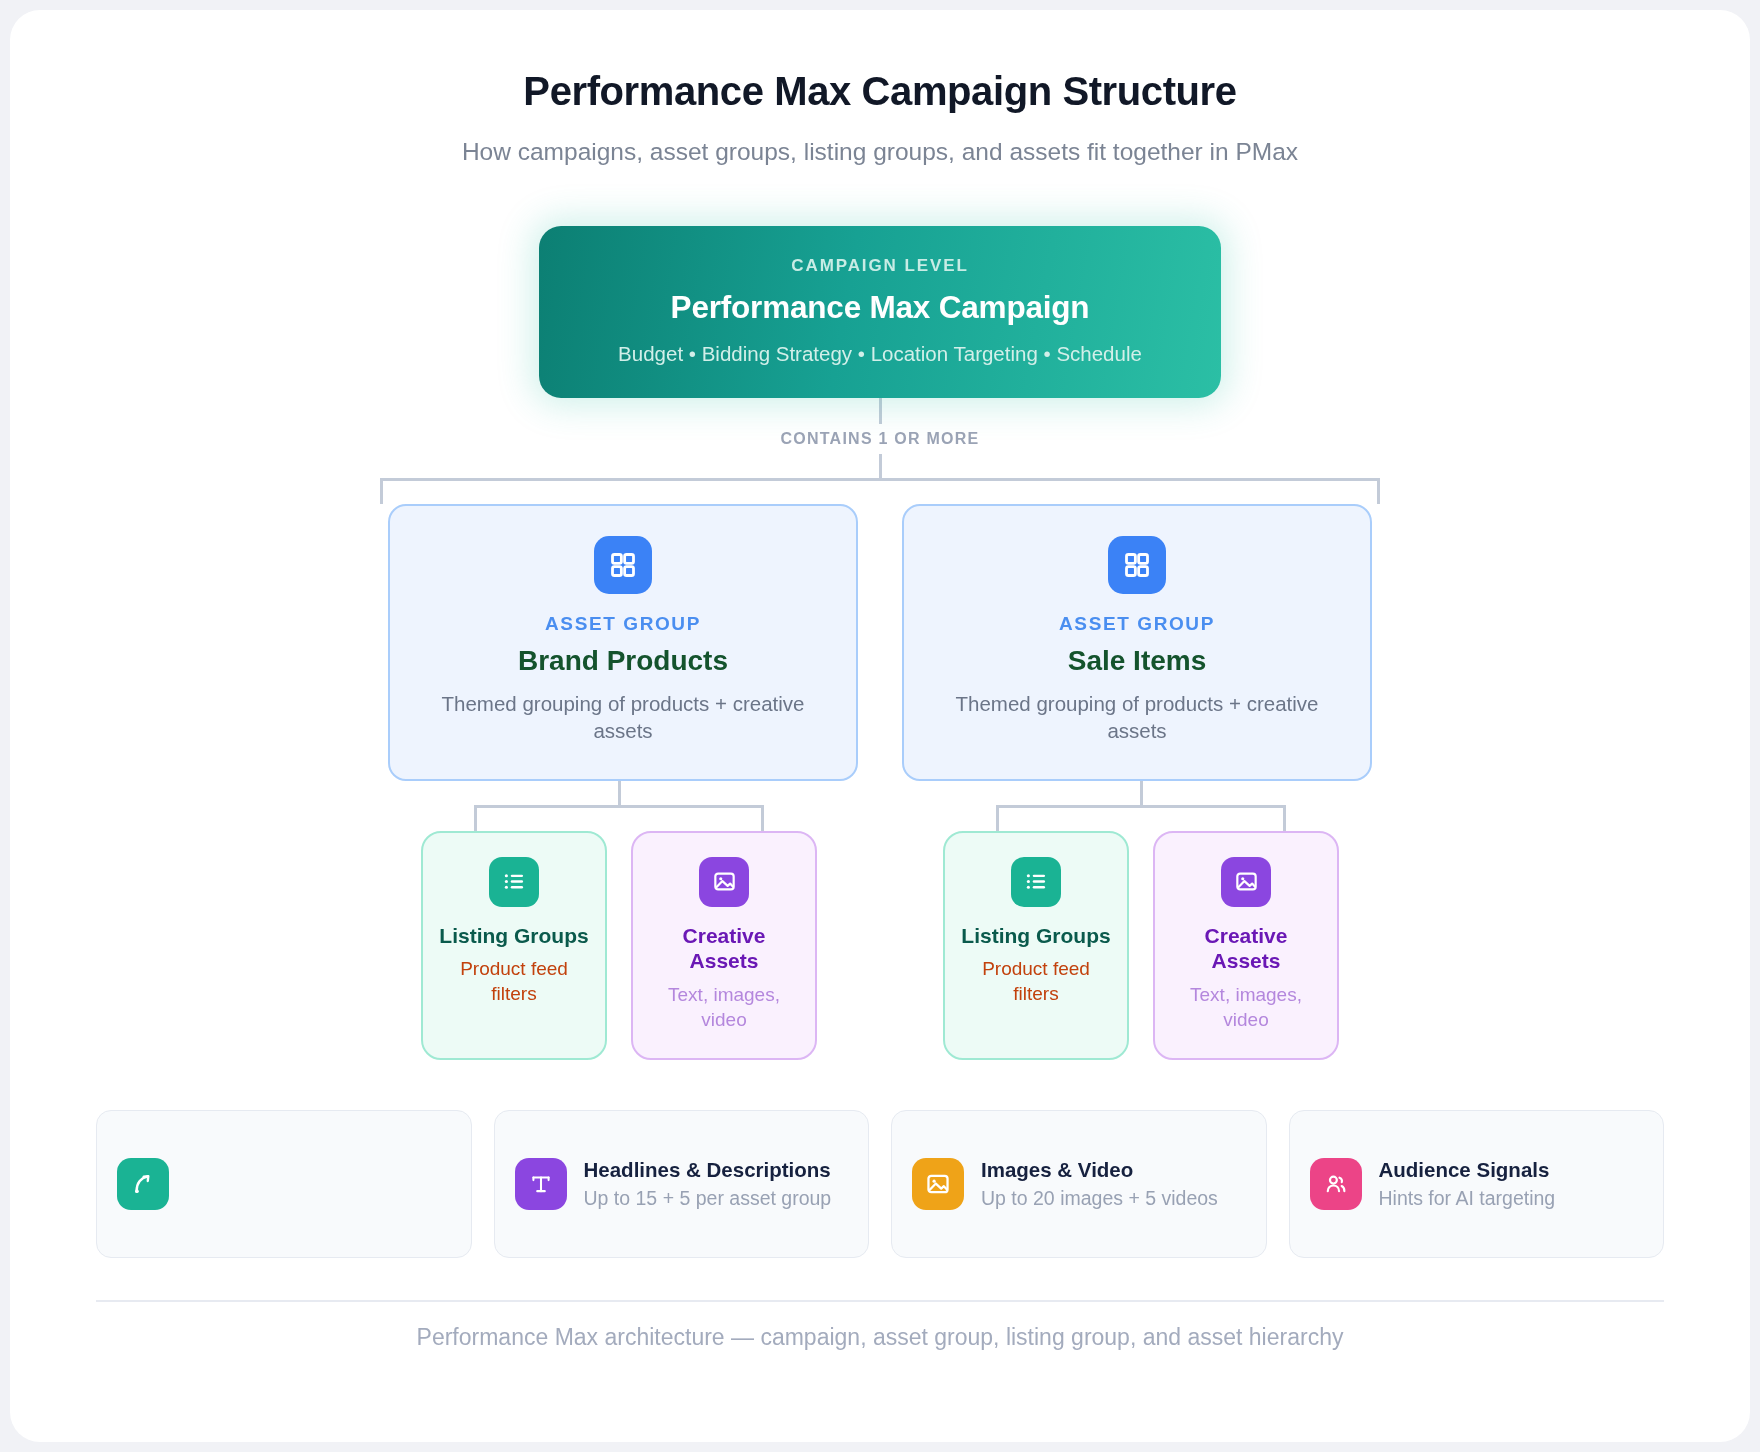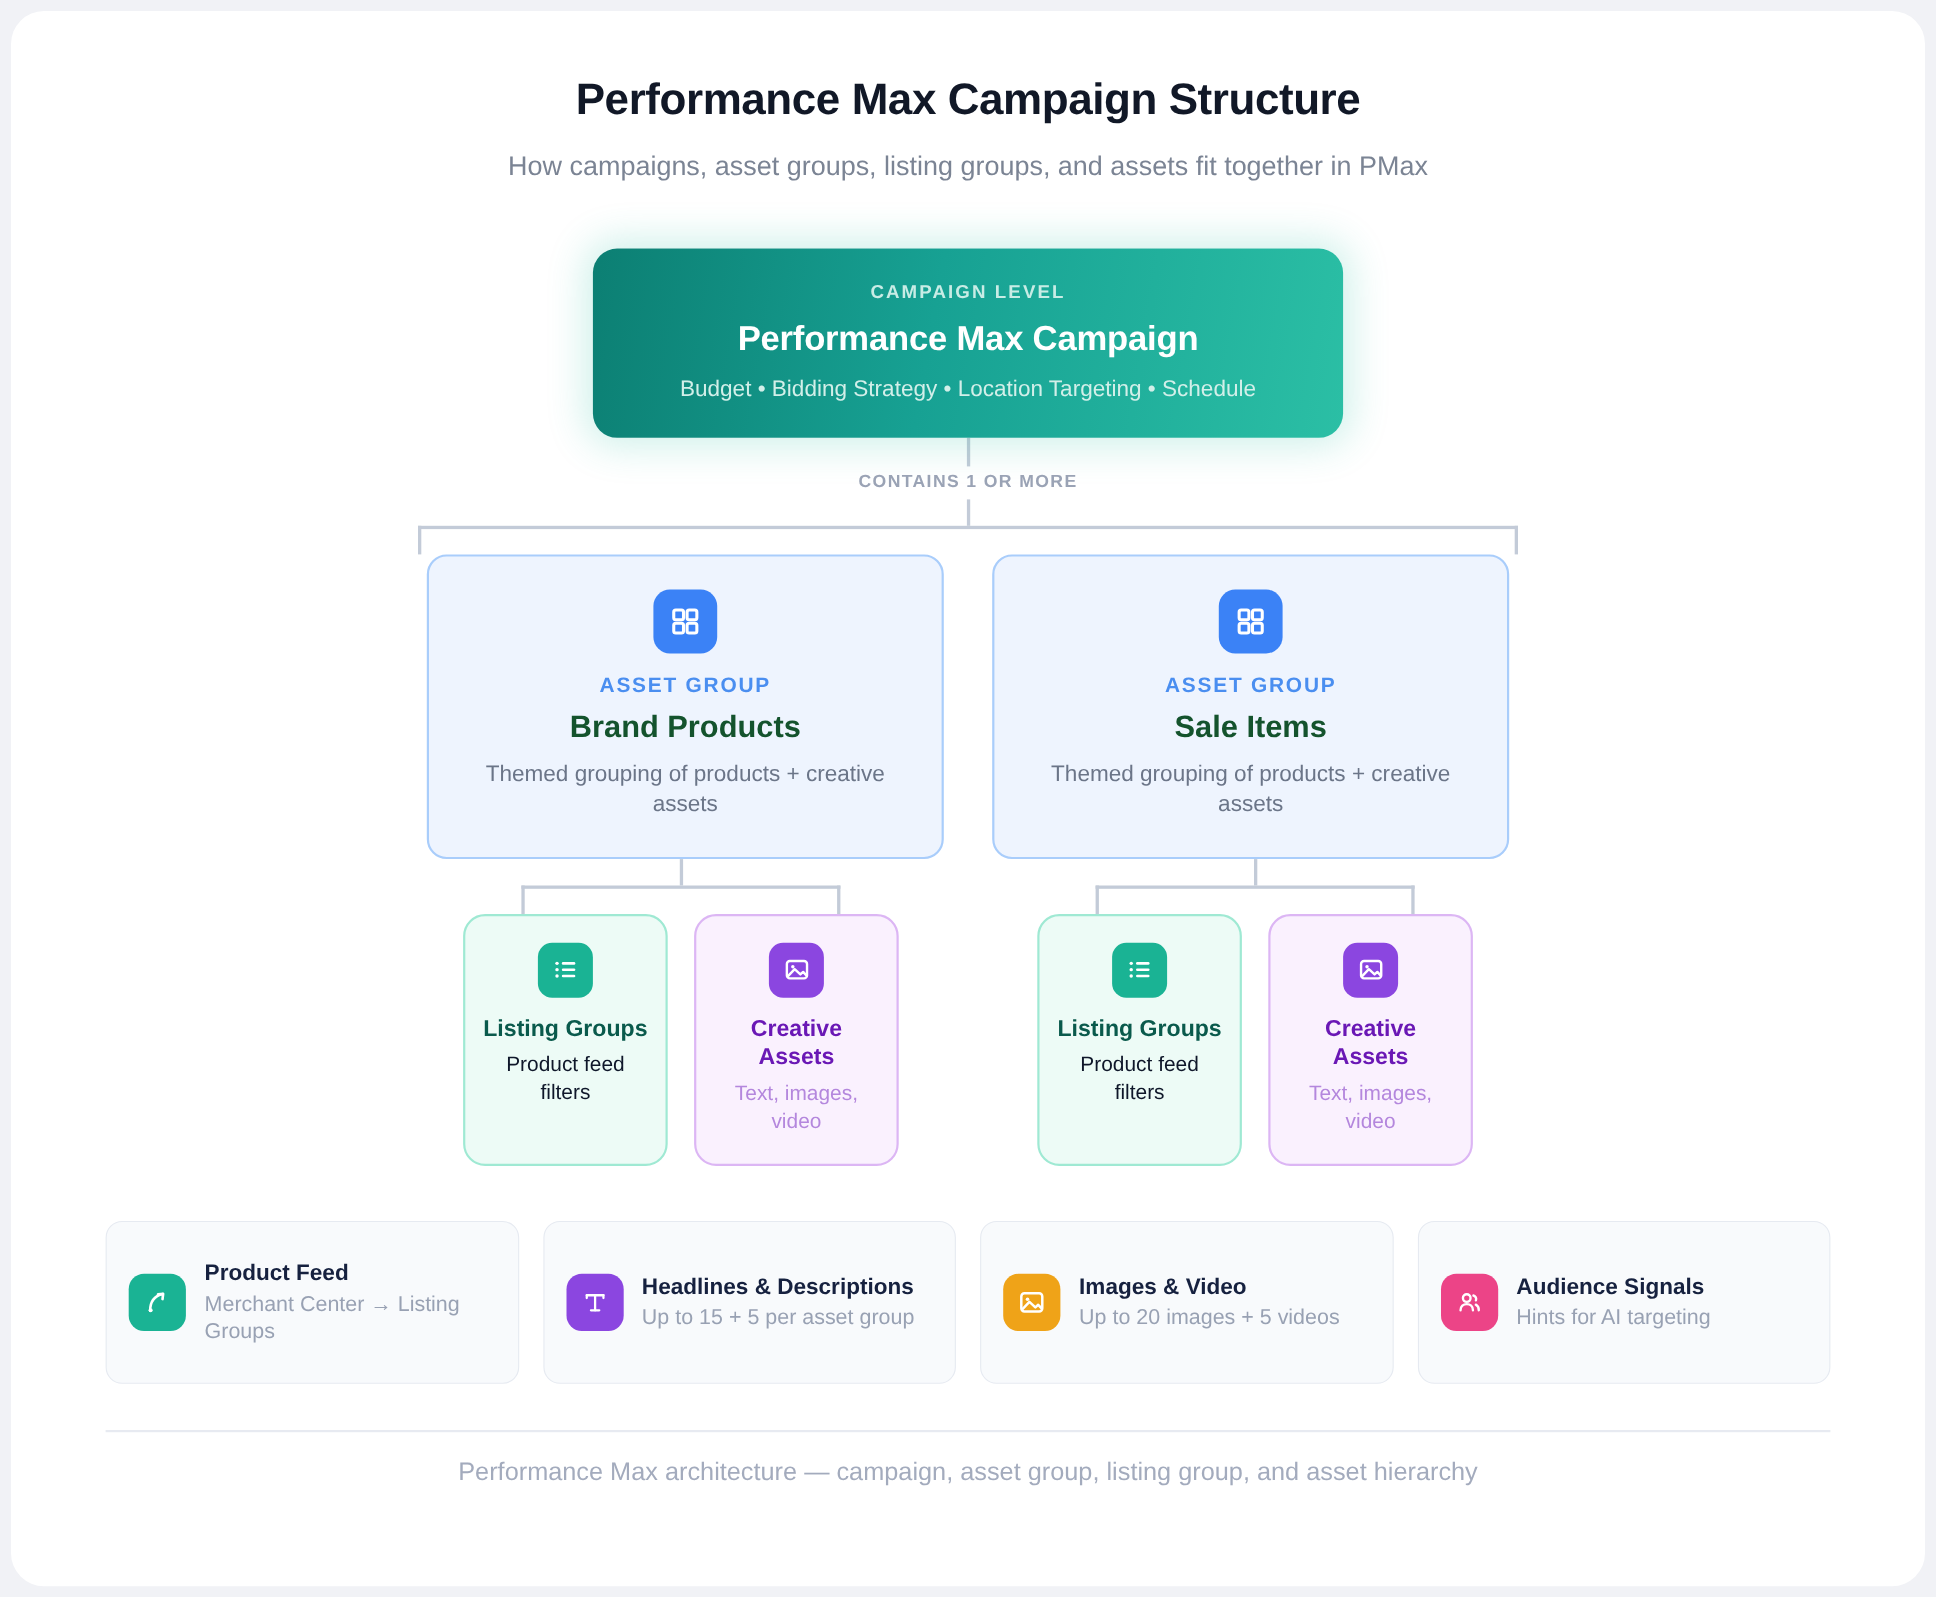--- a/index.html
+++ b/index.html
@@ -129,21 +129,21 @@
     border-radius: 20px;
     padding: 24px 14px 26px 14px;
     text-align: center;
   }
   .child.listing { background: #edfbf6; border: 2px solid #9fe9d3; }
   .child.creative { background: #faf1fe; border: 2px solid #dcb6f4; }
   .child-title { font-size: 21px; font-weight: bold; line-height: 1.22; }
   .child.listing .child-title { color: #0a5a4c; }
   .child.creative .child-title { color: #6a18b5; }
   .child-desc { font-size: 19px; margin-top: 9px; line-height: 1.3; }
-  .child.listing .child-desc { color: #0f172a; }
+  .child.listing .child-desc { color: #c2410c; }
   .child.creative .child-desc { color: #b487dd; }
 
   
   .legend {
     display: flex; gap: 22px; margin-top: 50px;
   }
   .legend-card {
     flex: 1;
     background: #f8fafc;
     border: 1.6px solid #e6eaf1;
@@ -310,24 +310,20 @@
   <div class="legend">
 
     <div class="legend-card">
       <div class="legend-icon" style="background:#1ab394">
         <svg width="26" height="26" viewBox="0 0 24 24" fill="none">
           <path d="M6 19 C6 11.5 10 6.5 16.5 5" stroke="#fff" stroke-width="2.2" stroke-linecap="round" fill="none"></path>
           <path d="M12.6 5.2 L16.9 4.8 L16.4 9.2" stroke="#fff" stroke-width="2.2" stroke-linecap="round" stroke-linejoin="round" fill="none"></path>
           <circle cx="6.4" cy="18.6" r="1.7" fill="#fff"></circle>
         </svg>
       </div>
-      <div class="legend-txt">
-        <div class="legend-title">Product Feed</div>
-        <div class="legend-desc">Merchant Center → Listing Groups</div>
-      </div>
     </div>
 
     <div class="legend-card">
       <div class="legend-icon" style="background:#8b46e0">
         <svg width="26" height="26" viewBox="0 0 24 24" fill="none">
           <path d="M5 6 L19 6" stroke="#fff" stroke-width="1.9" stroke-linecap="round"></path>
           <path d="M12 6 L12 18.6" stroke="#fff" stroke-width="1.9" stroke-linecap="round"></path>
           <path d="M8.5 18.6 L15.5 18.6" stroke="#fff" stroke-width="1.9" stroke-linecap="round"></path>
           <path d="M5 6 L5 8.4 M19 6 L19 8.4" stroke="#fff" stroke-width="1.9" stroke-linecap="round"></path>
         </svg>

